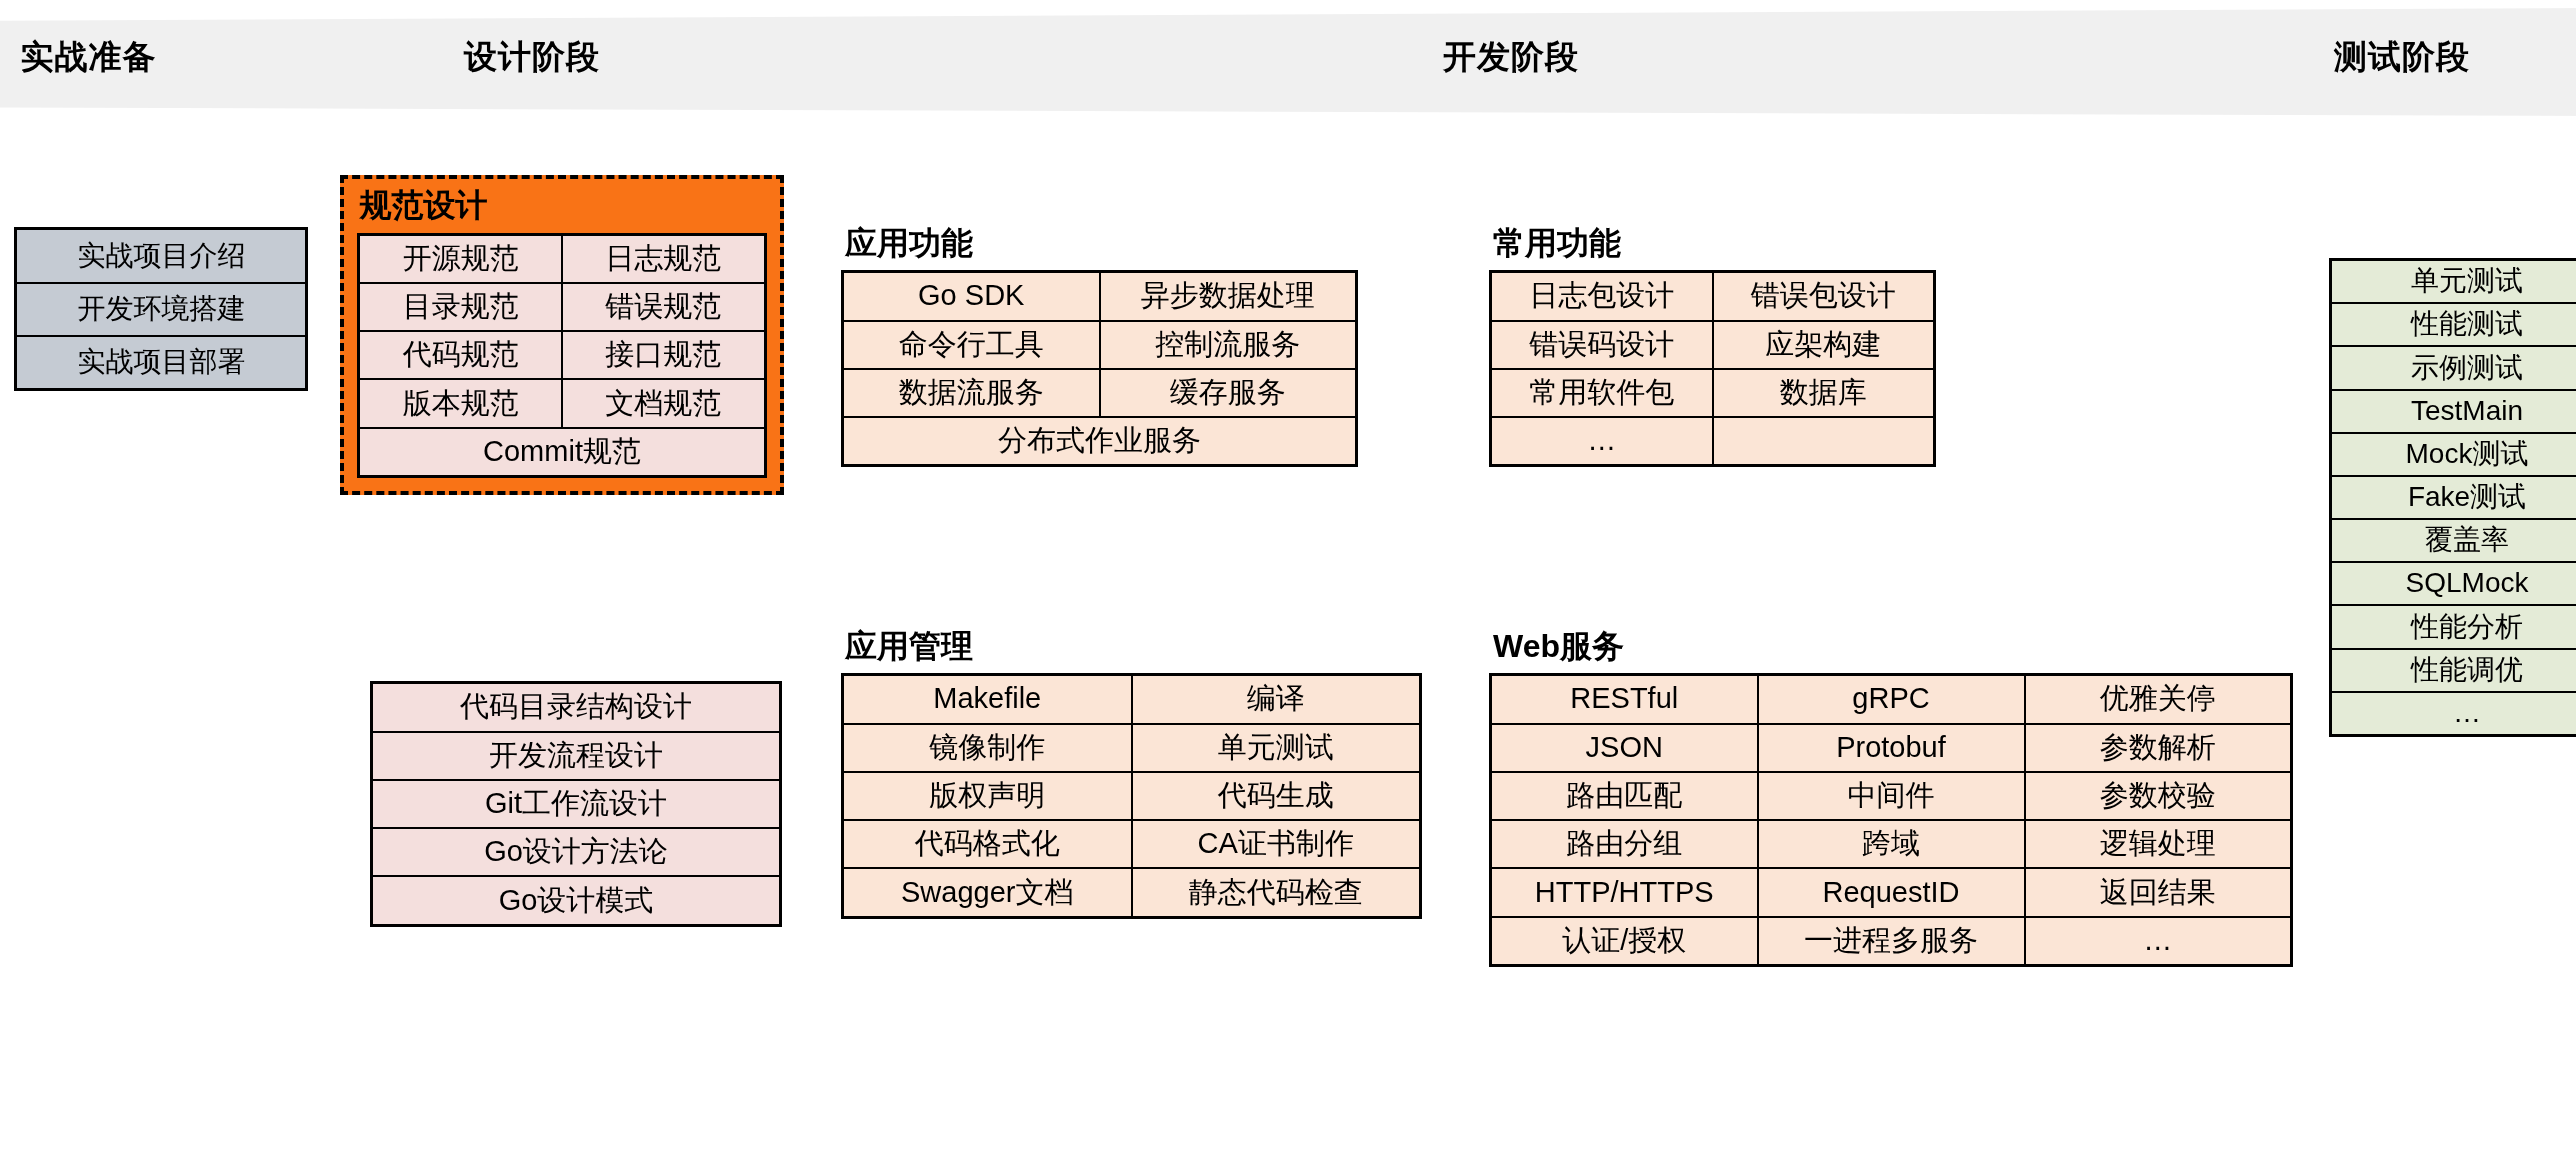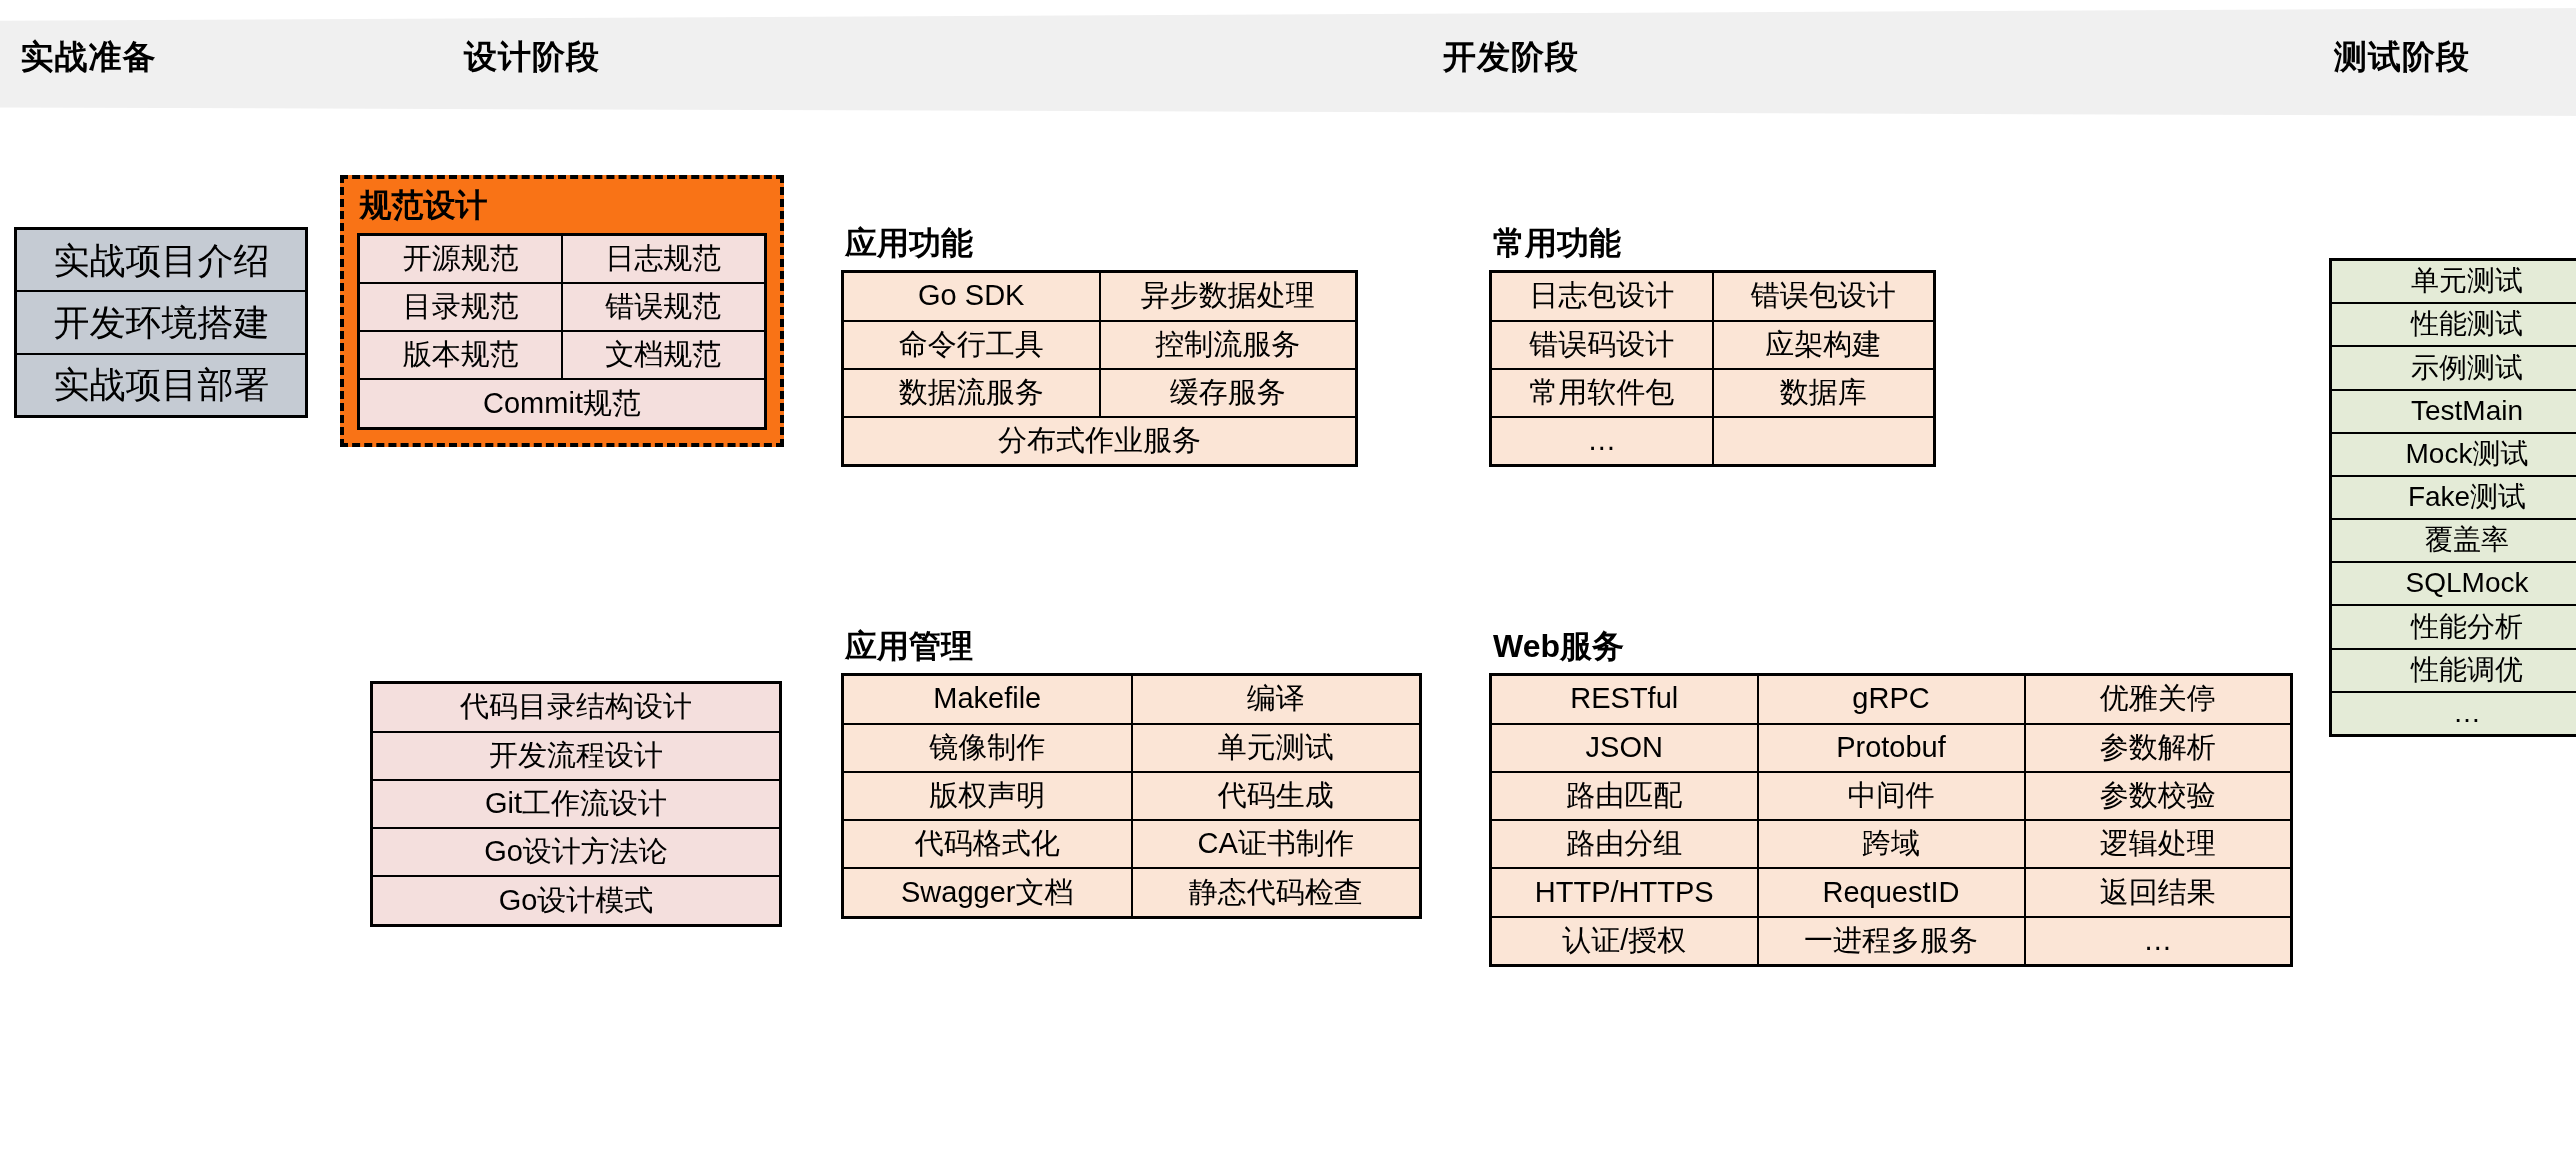--- a/index.html
+++ b/index.html
@@ -43,21 +43,21 @@
   #col-appfunc    {left:841px; top:227px;  width:517px;}
   #col-appmgmt    {left:841px; top:630px; width:581px;}
   #col-common     {left:1489px; top:227px;  width:447px;}
   #col-web        {left:1489px; top:630px; width:804px;}
   #col-test       {left:2329px; top:258px;  width:276px;}
 
   #col-test table.grid td,
   #col-deploy1 table.grid td,
   #col-deploy2 table.grid td,
   #col-tips table.grid td{padding:5.2px 2.1px;font-size:28px;}
-  #col-prep table.grid td{padding:10.3px 2.1px;font-size:36px;}
+  #col-prep table.grid td{padding:10.3px 2.1px;font-size:28px;}
 </style>
 </head>
 <body>
 
 <div id="banner">
   <svg viewBox="0 0 6340 240" preserveAspectRatio="none">
     <polygon id="banner-poly" points="0,40 6120,10 6120,0 6340,120 6120,240 6120,228 0,208" fill="#f0f0f0"></polygon>
   </svg>
   <div id="banner-labels">
       <div class="phase" style="left: 20.6px; top: 40px;">实战准备</div>
@@ -91,20 +91,24 @@
       <tbody>
           <tr>
             <td>开源规范</td>
             <td>日志规范</td>
           </tr>
           <tr>
             <td>目录规范</td>
             <td>错误规范</td>
           </tr>
           <tr>
+            <td>代码规范</td>
+            <td>接口规范</td>
+          </tr>
+          <tr>
             <td>版本规范</td>
             <td>文档规范</td>
           </tr>
           <tr>
             <td colspan="2">Commit规范</td>
           </tr>
         </tbody>
     </table>
   </div>
 </div>

